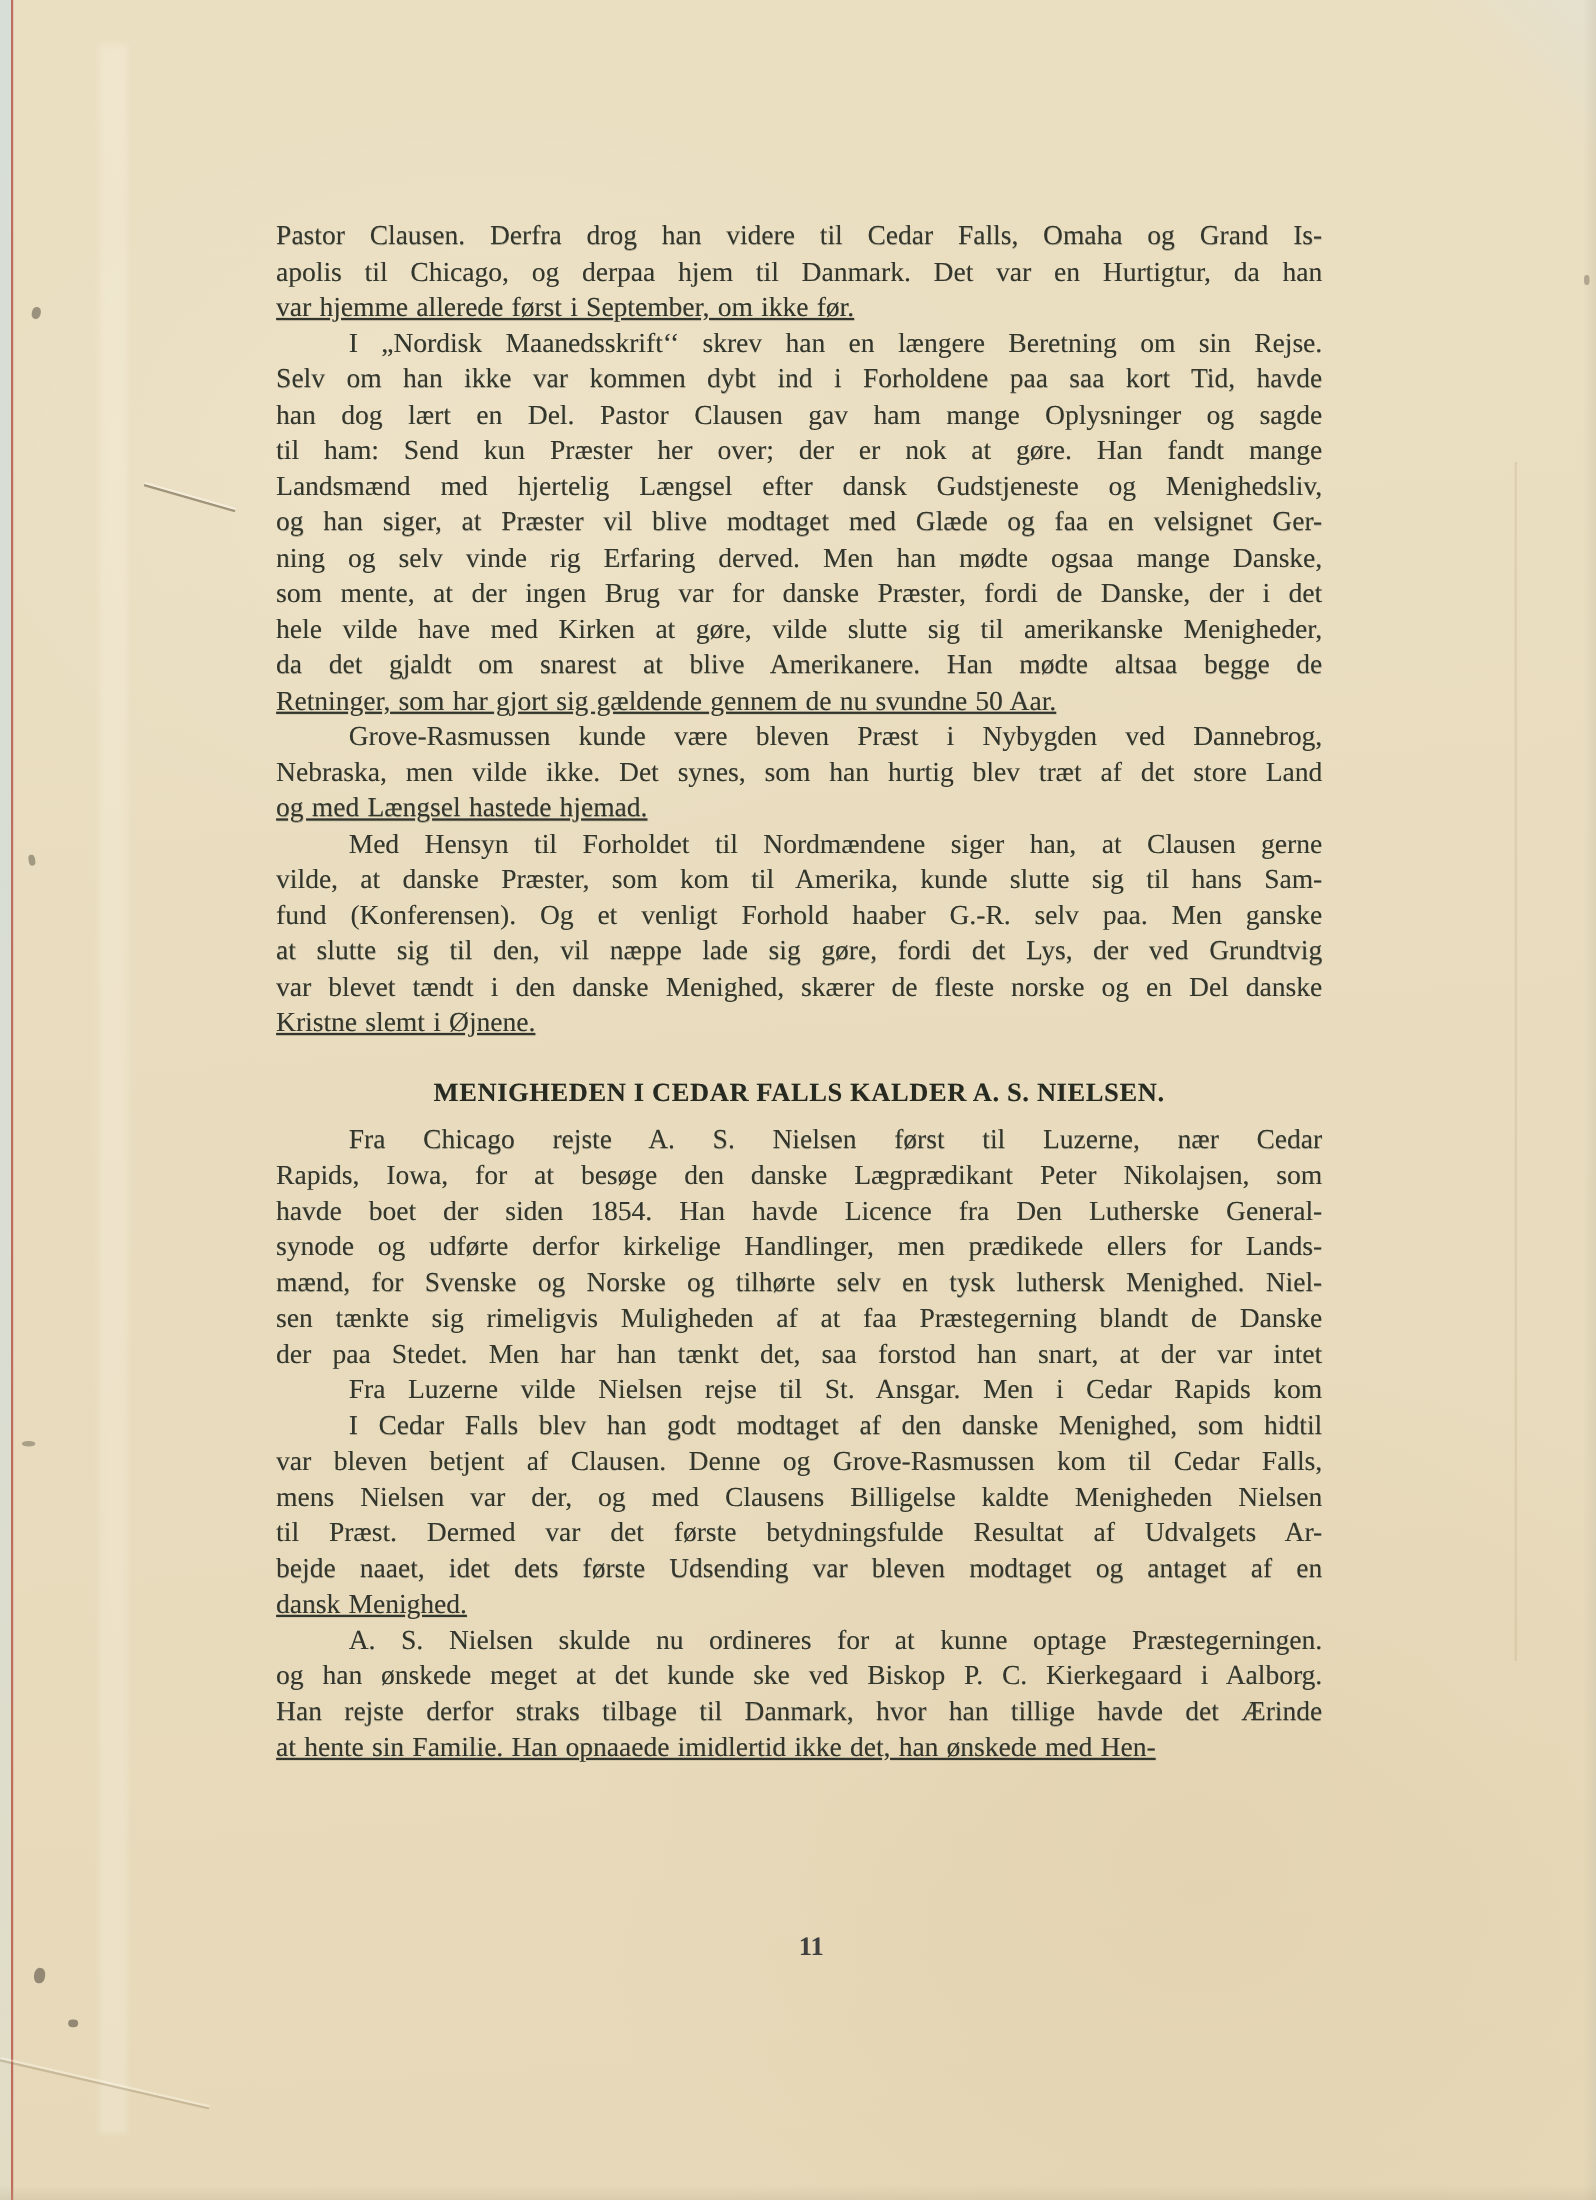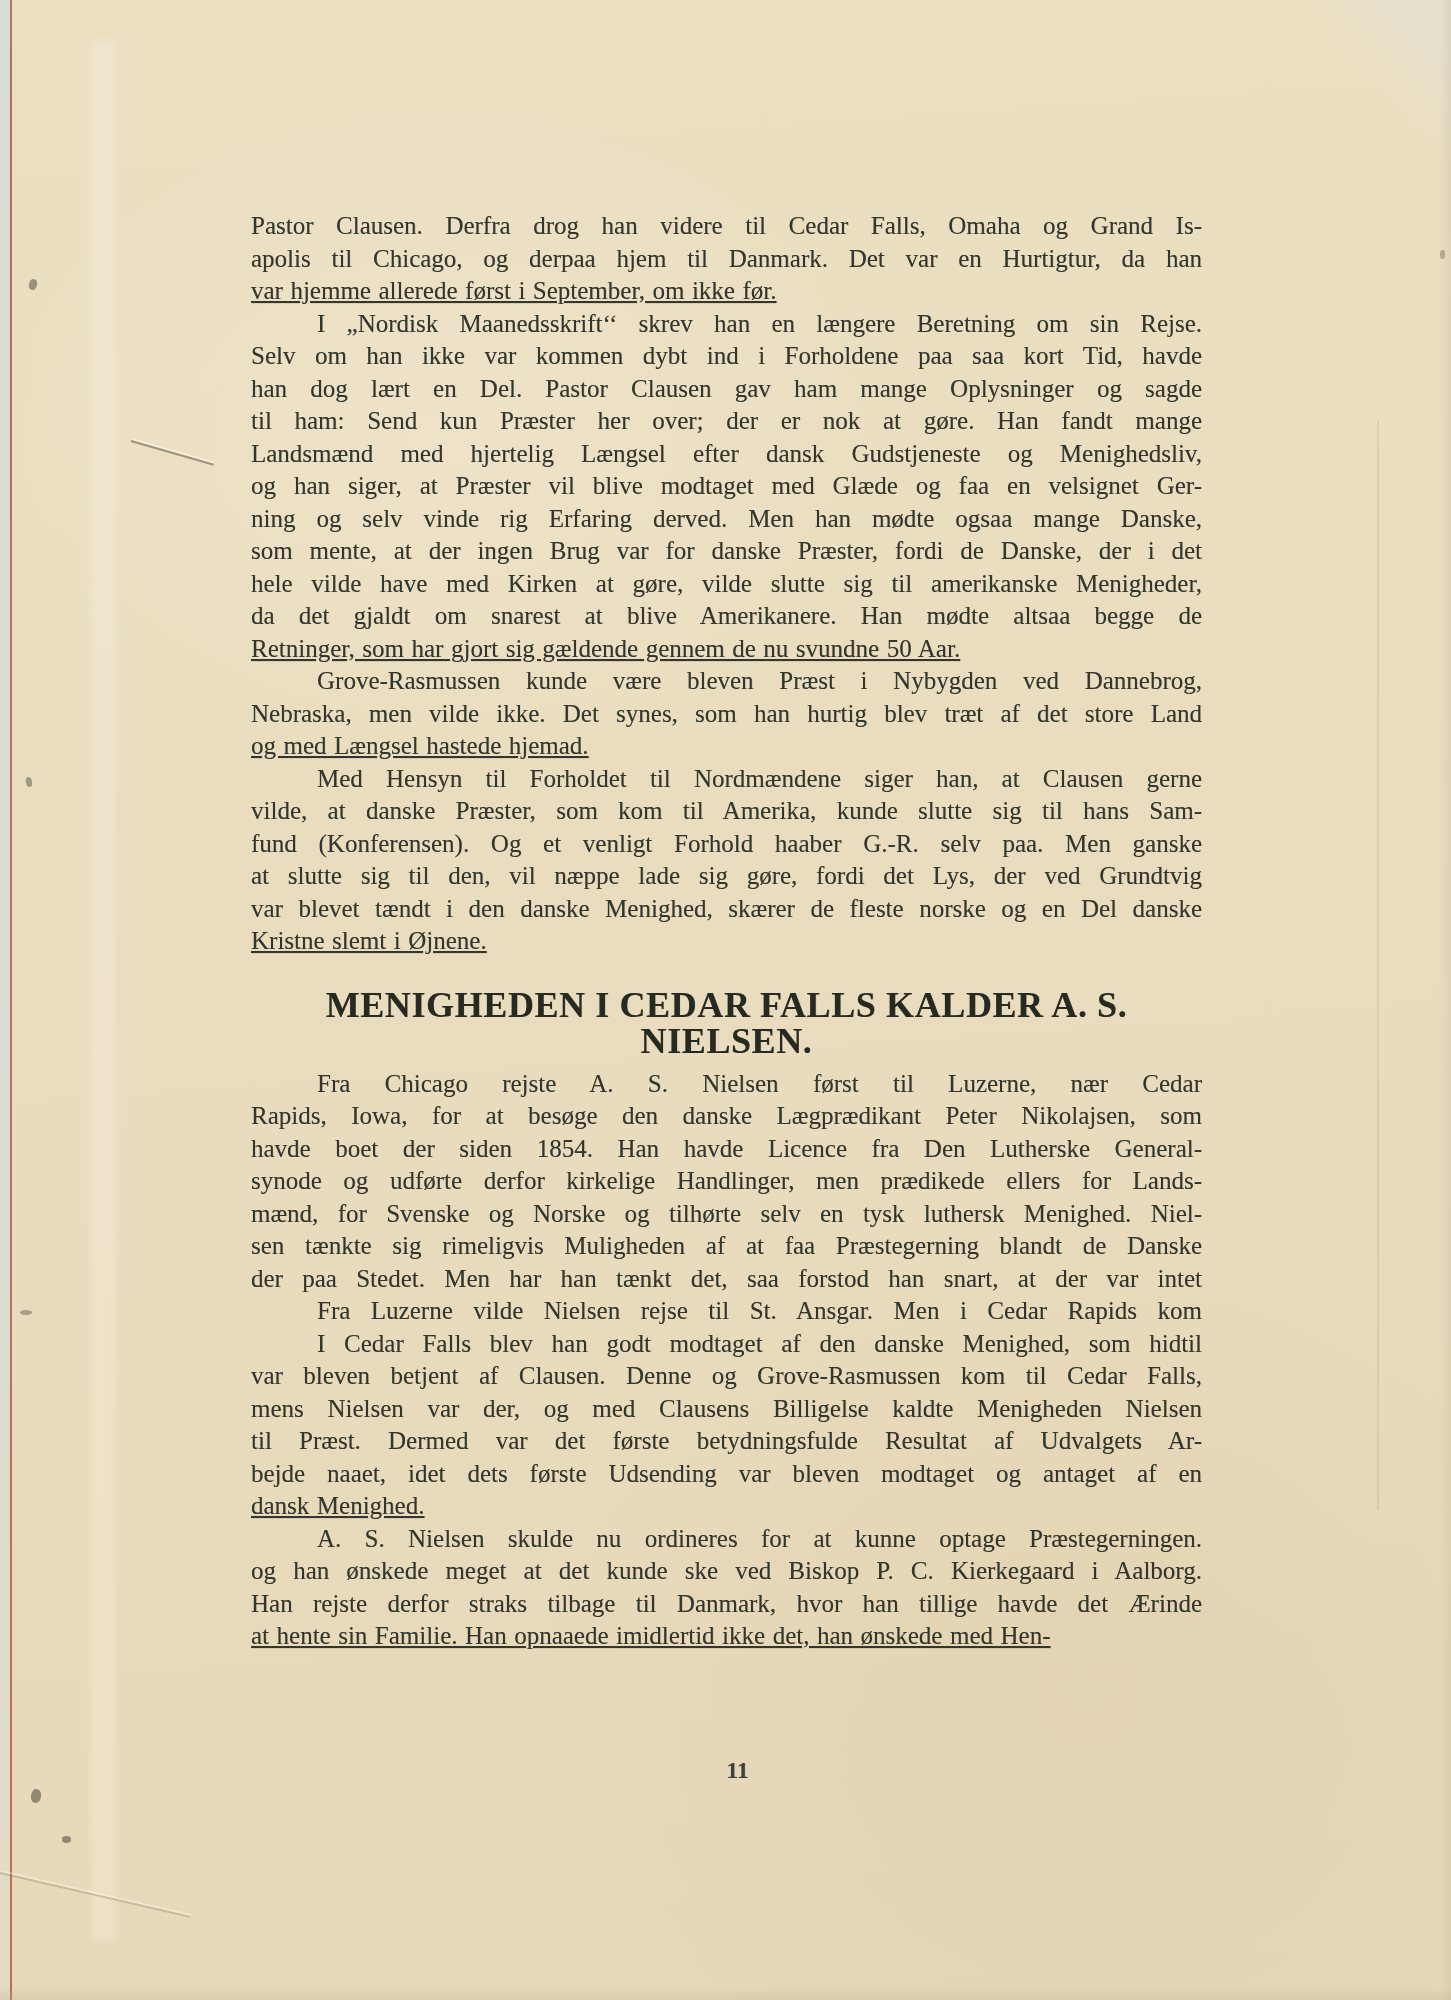--- a/index.html
+++ b/index.html
@@ -62,38 +62,38 @@
     box-shadow: 0 -2px 0 rgba(255,255,249,0.45);
   }
   .crease-bl {
     position: absolute; left: 0; top: 1872px; width: 195px; height: 2px;
     transform: rotate(13deg); transform-origin: left center;
     background: rgba(138,119,84,0.32);
     box-shadow: 0 -2px 1px rgba(255,255,246,0.4);
   }
   
   .text-block {
-    position: absolute; left: 251px; top: 210px; width: 951px;
+    position: absolute; left: 251px; top: 199px; width: 951px;
     color: #32362c;
     font-size: 25px;
     text-shadow: 0.3px 0.3px 0.5px rgba(46,50,40,0.35);
   }
   .para { margin: 0; }
   .line {
     line-height: 32.5px;
     text-align: justify;
     text-align-last: justify;
     word-spacing: 0.05em;
   }
   .line.last { text-align-last: left; text-decoration: underline; }
   .line.indent { text-indent: 66px; }
   .heading {
     margin: 29px 0 9px 0;
     line-height: 36px;
-    font-size: 36px;
+    font-size: 24px;
     font-weight: bold;
     letter-spacing: 0.6px;
     text-align: center;
     color: #262a20;
   }
   .page-number {
     position: absolute; left: 262px; top: 1757px; width: 951px;
     text-align: center;
     font-size: 24px; font-weight: bold;
     color: #404040;

